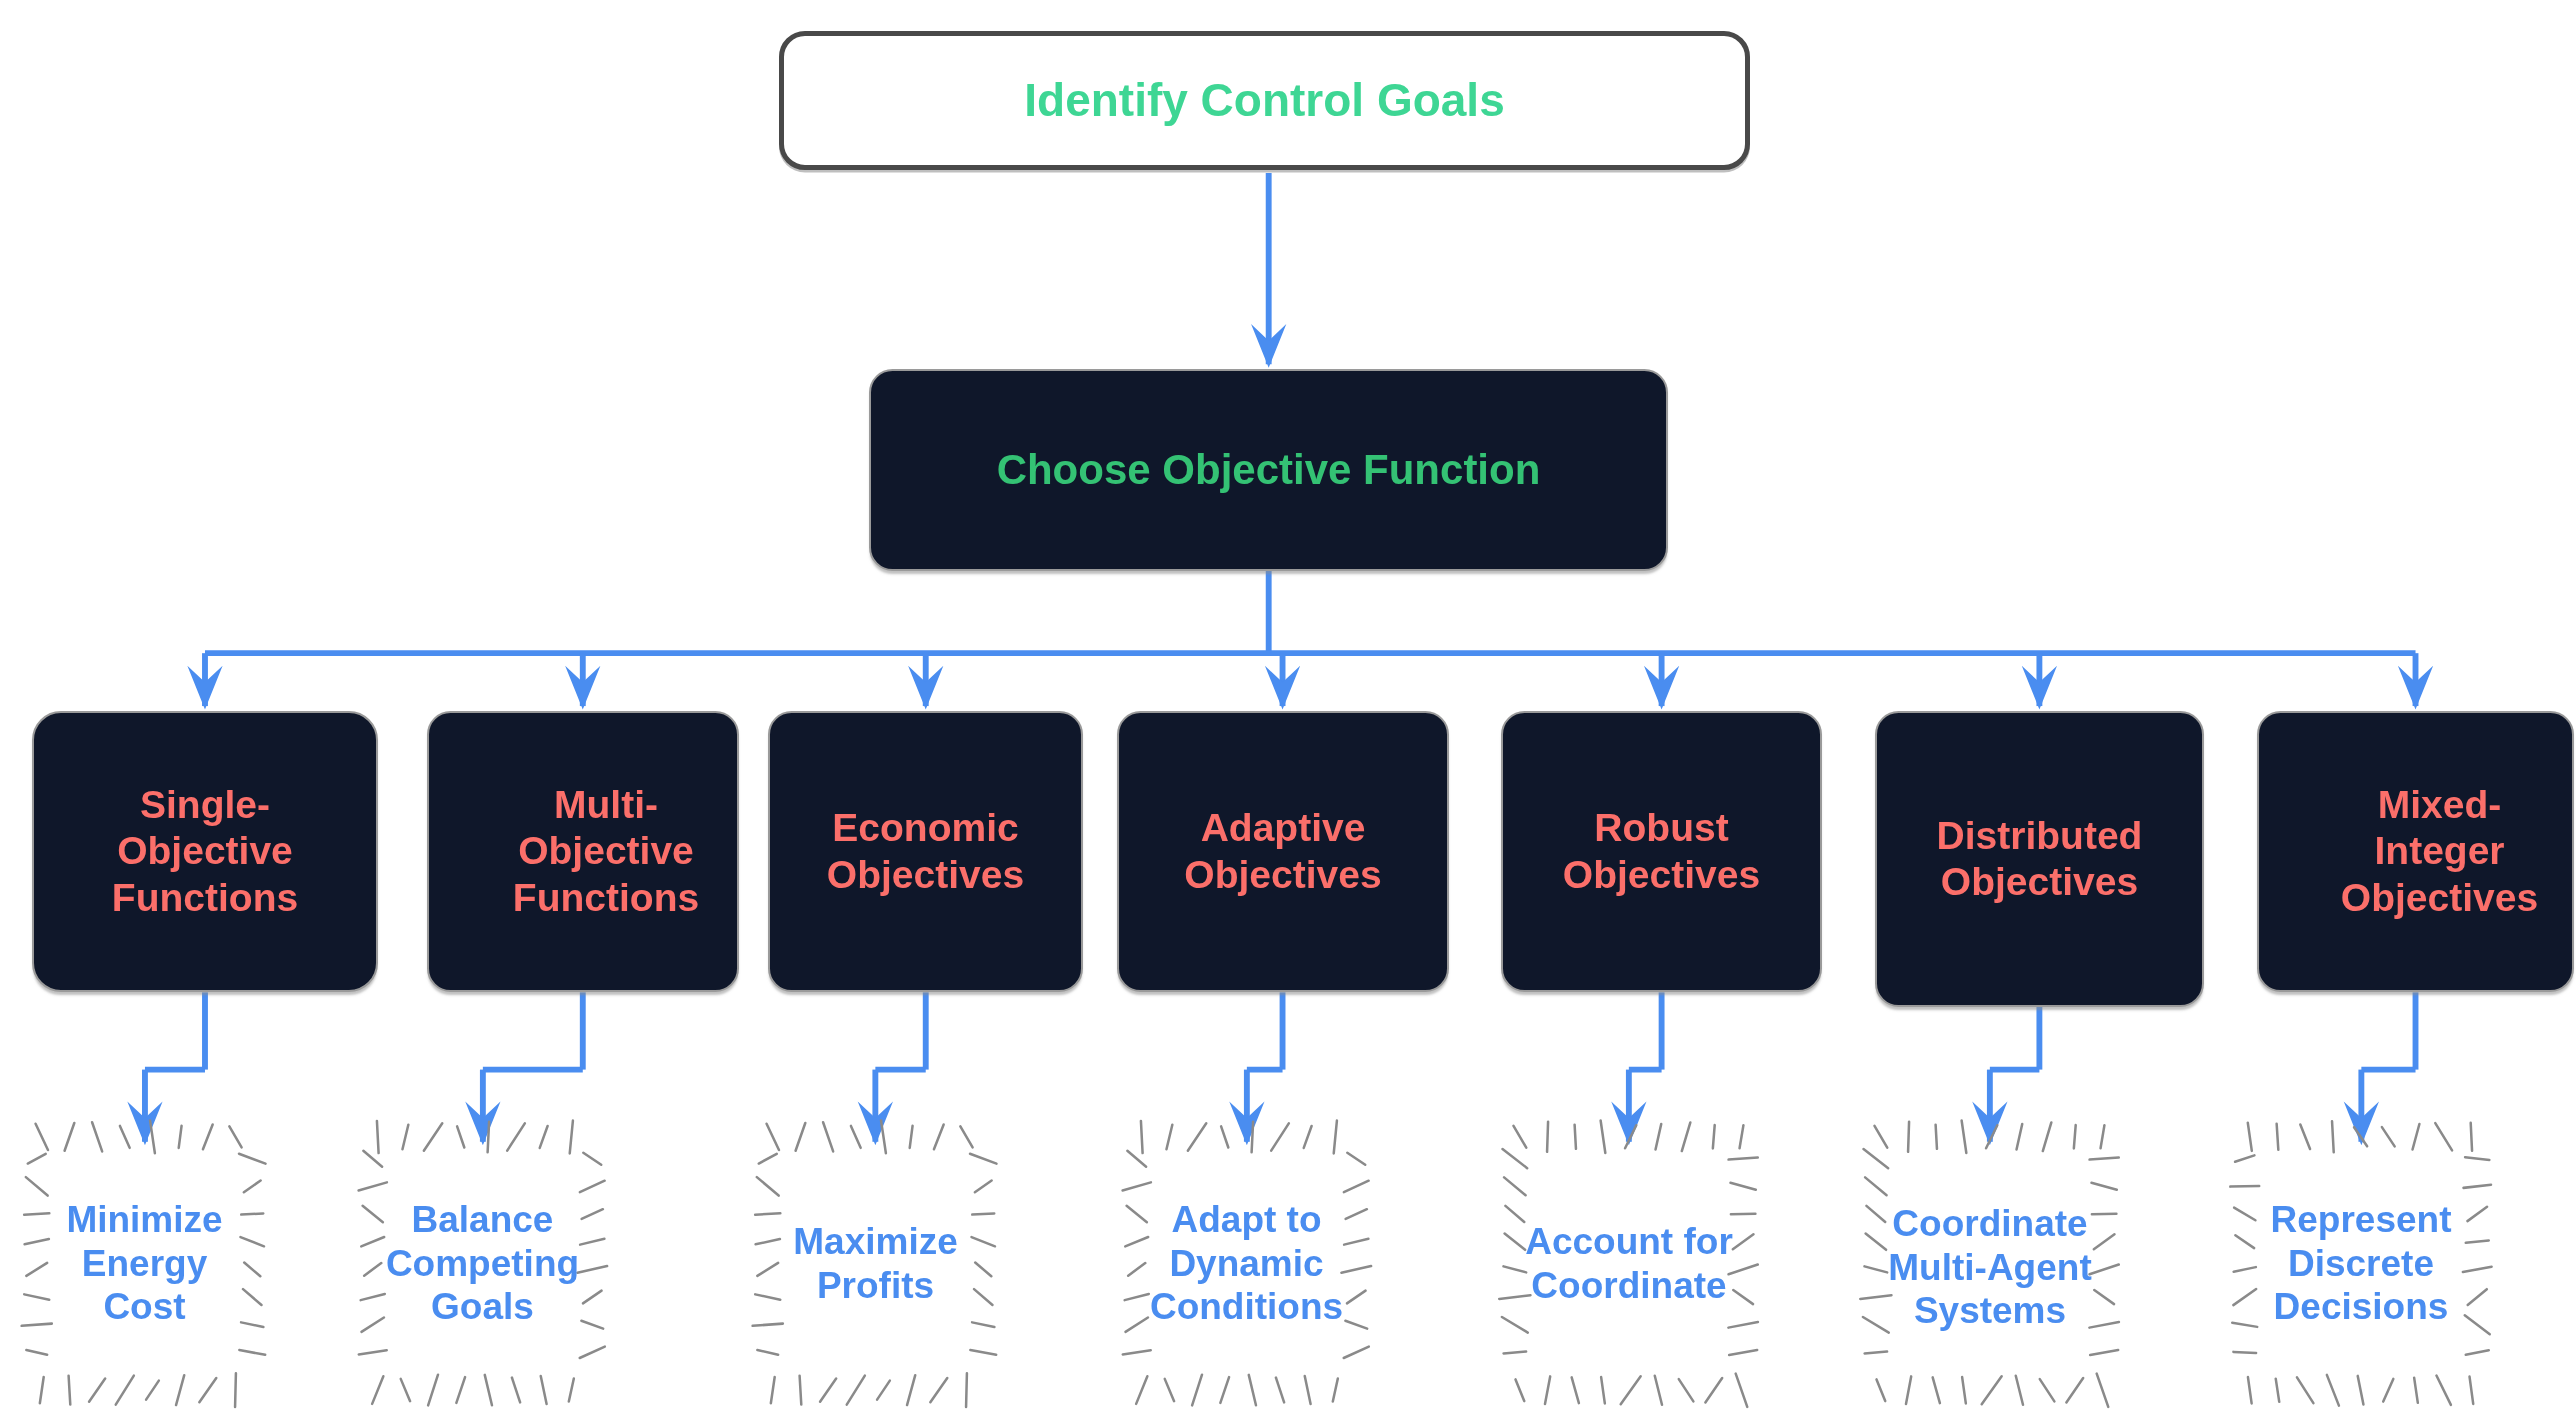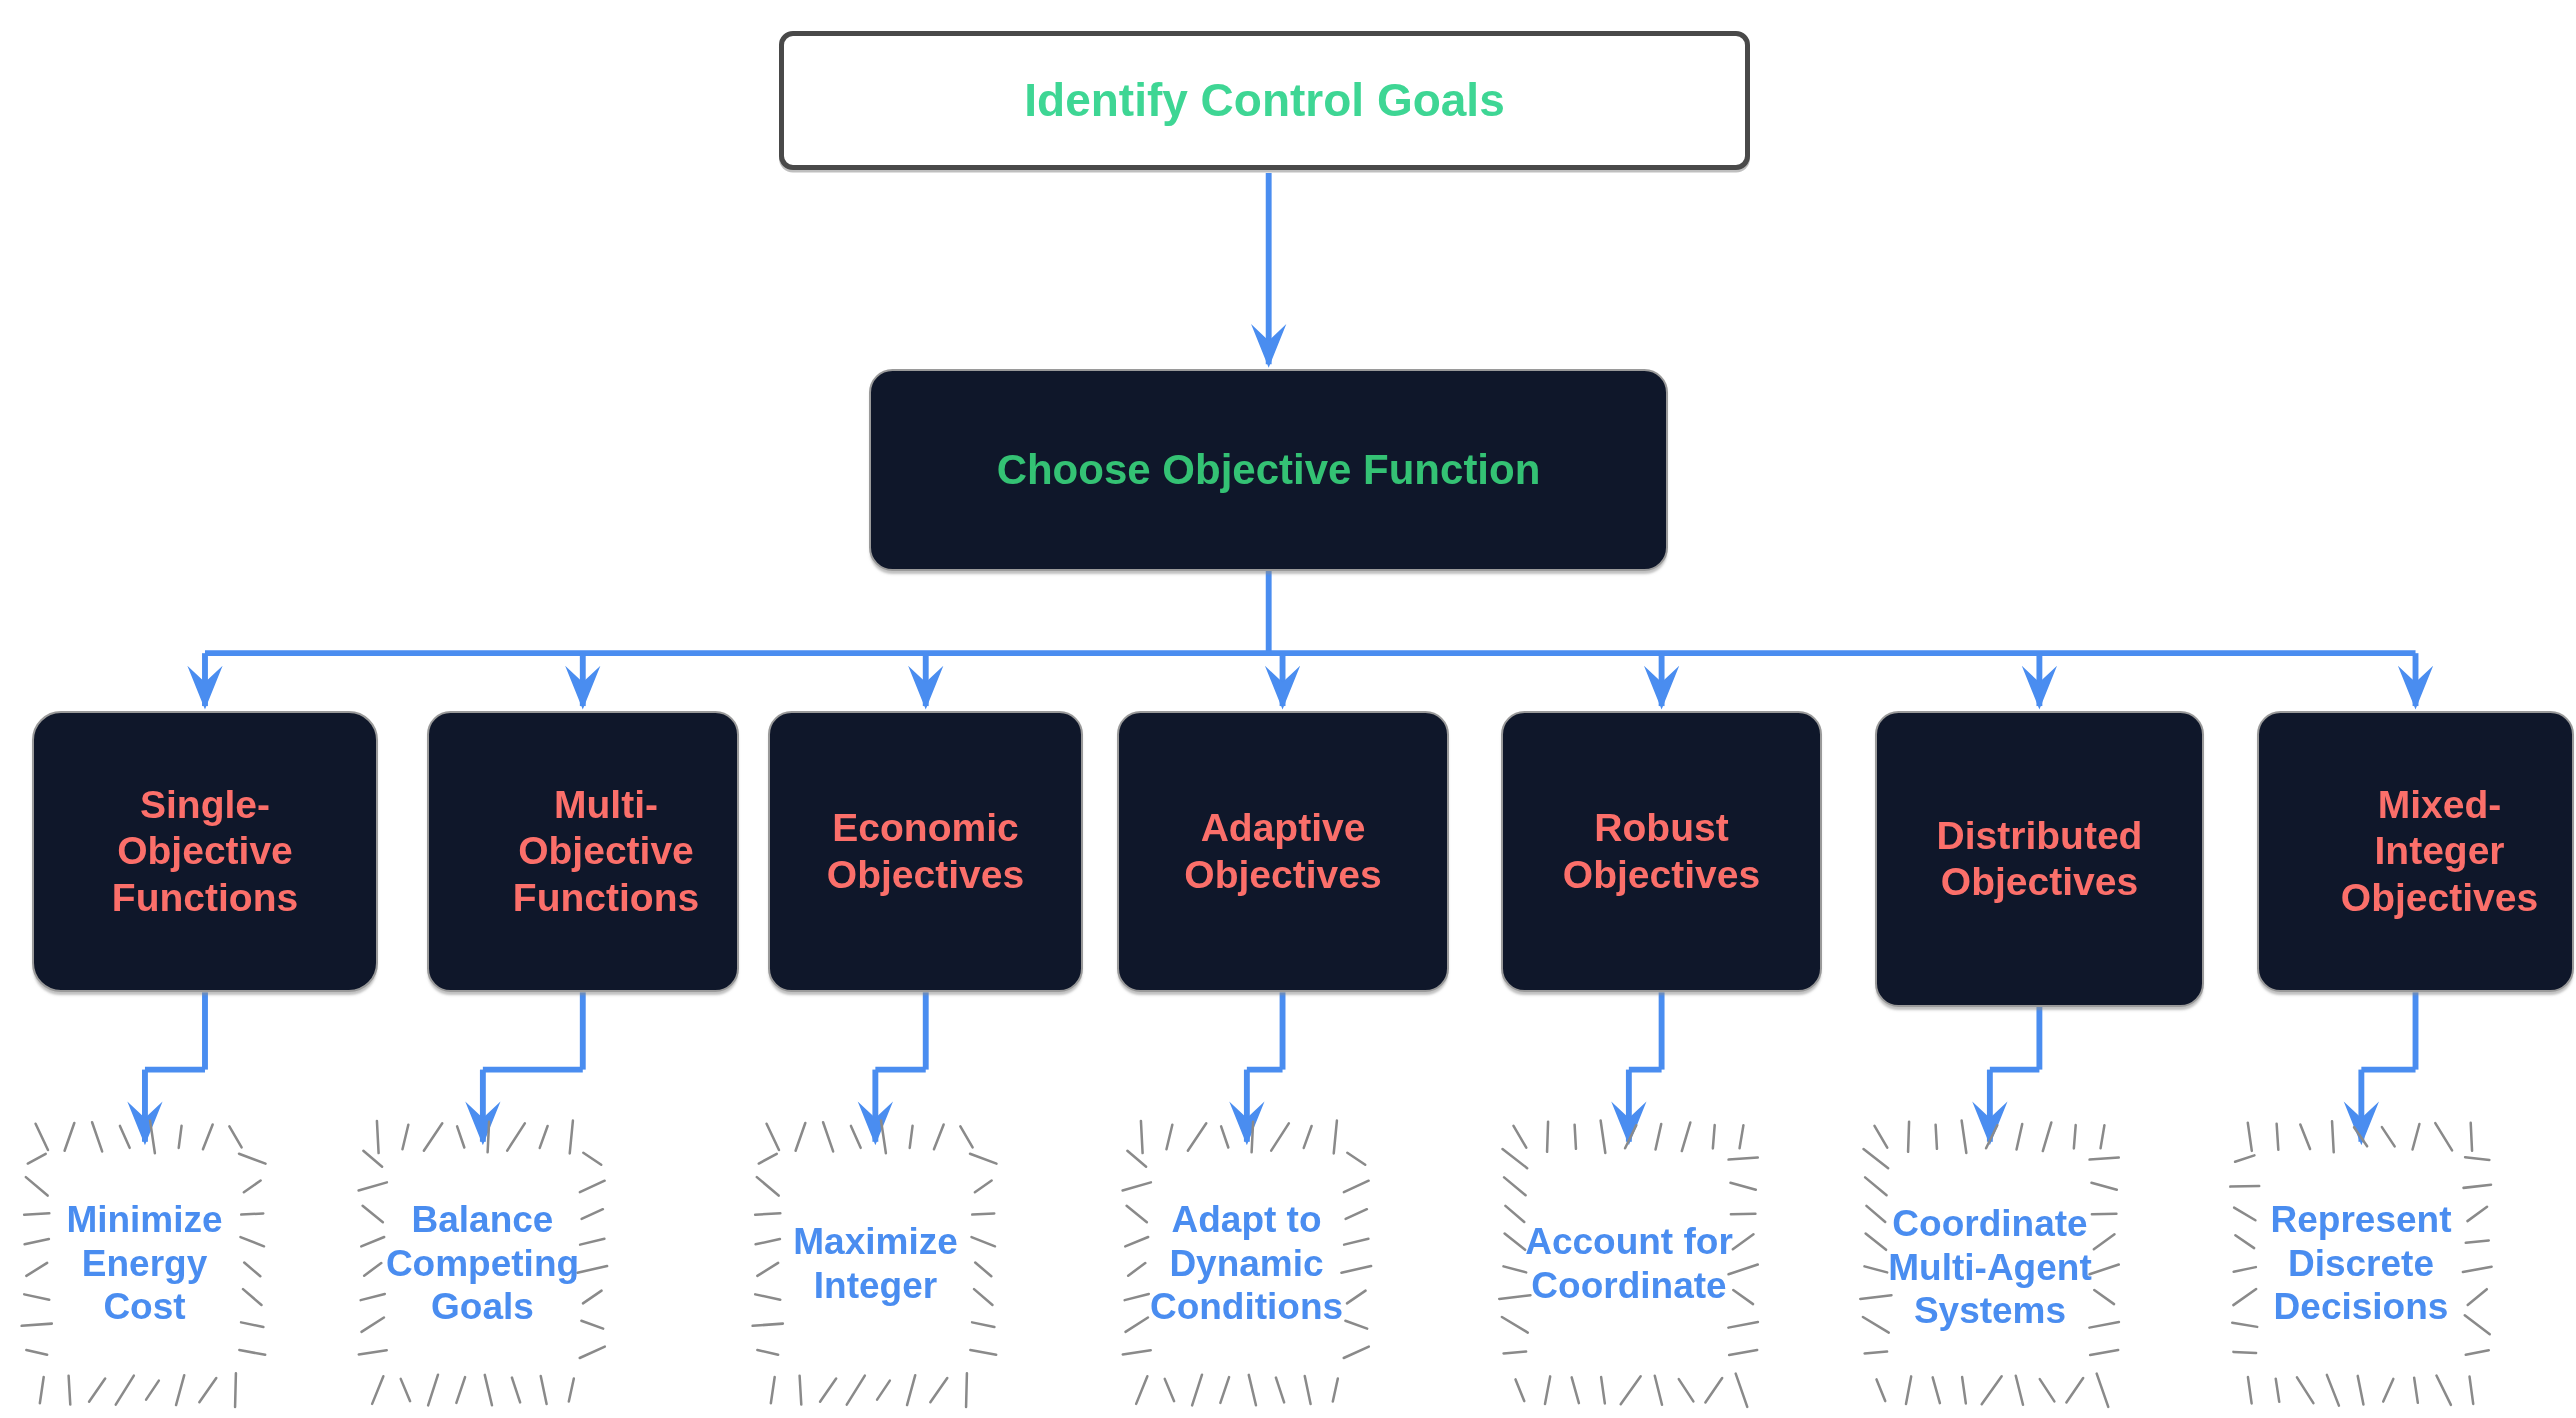--- a/index.html
+++ b/index.html
@@ -39,21 +39,21 @@
     line-height: 1.18;
     white-space: pre-line;
     z-index: 3;
   }
   
   .node-root {
     background: #ffffff;
     color: #3ed694;
     font-size: 46px;
     border: 5.9px solid #494949;
-    border-radius: 14px;
+    border-radius: 26px;
     box-shadow: 0 2.5px 0 0 rgba(73,73,73,0.35);
   }
   
   .node-proc {
     background: #0f172a;
     border: 2.5px solid #9a9a9a;
     border-radius: 23.5px;
     box-shadow: 0 4.2px 2.5px -1.7px rgba(140,140,140,0.55);
   }
   .node-proc.green { color: #34c274; font-size: 42px; }
@@ -266,21 +266,21 @@
               <line x1="-0.9" y1="201.8" x2="28.9" y2="208.2"></line>
               <line x1="260.0" y1="195.6" x2="282.0" y2="214.4"></line>
               <line x1="-4.0" y1="239.3" x2="32.0" y2="236.7"></line>
               <line x1="257.7" y1="235.2" x2="284.3" y2="240.8"></line>
               <line x1="1.6" y1="268.1" x2="26.4" y2="273.9"></line>
               <line x1="255.6" y1="268.1" x2="286.4" y2="273.9"></line>
             </g>
           </svg>
         </span>
         <div class="node node-leaf" style="left: 0px; top: 0px; width: 239px; height: 277px;">Maximize
-Integer</div>
+Profits</div>
       </div>
       <div class="leaf-wrap" style="left: 1125px; top: 1125px; width: 243px; height: 277px;">
         <span style="position: absolute; left: 0px; top: 0px;">
           <svg width="243" height="277" viewBox="0 0 290 330">
             <g stroke="#8a8a8a" stroke-width="3" stroke-linecap="round" fill="none">
               <line x1="19.0" y1="-5.2" x2="21.0" y2="33.2"></line>
               <line x1="26.7" y1="299.5" x2="13.3" y2="332.5"></line>
               <line x1="56.5" y1="-0.6" x2="49.5" y2="28.6"></line>
               <line x1="47.4" y1="302.7" x2="58.6" y2="329.3"></line>
               <line x1="97.0" y1="-2.4" x2="75.0" y2="30.4"></line>

